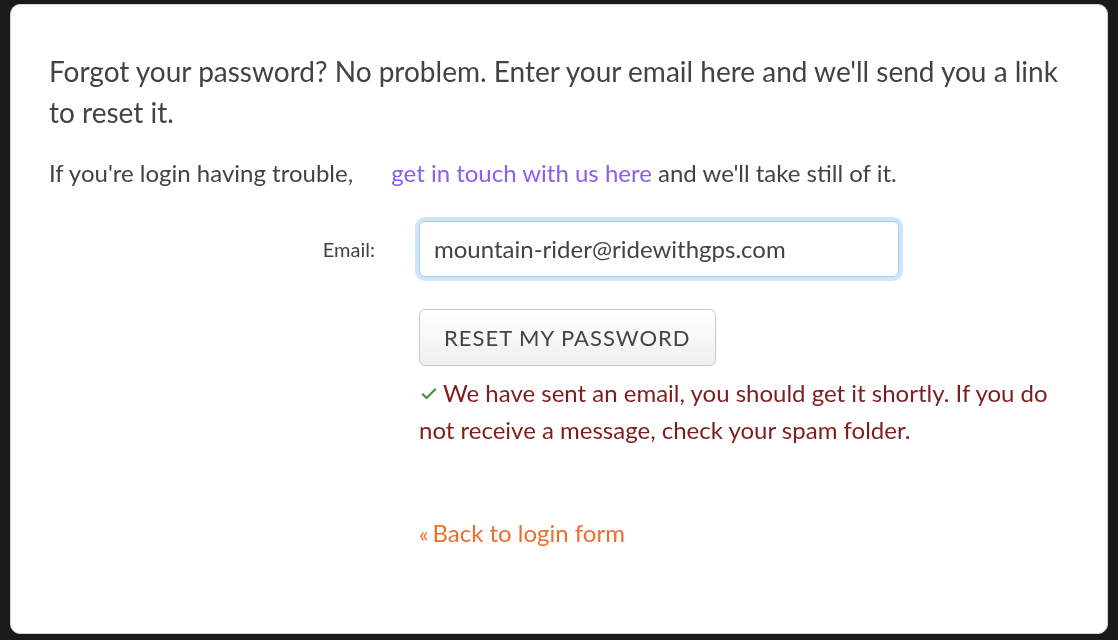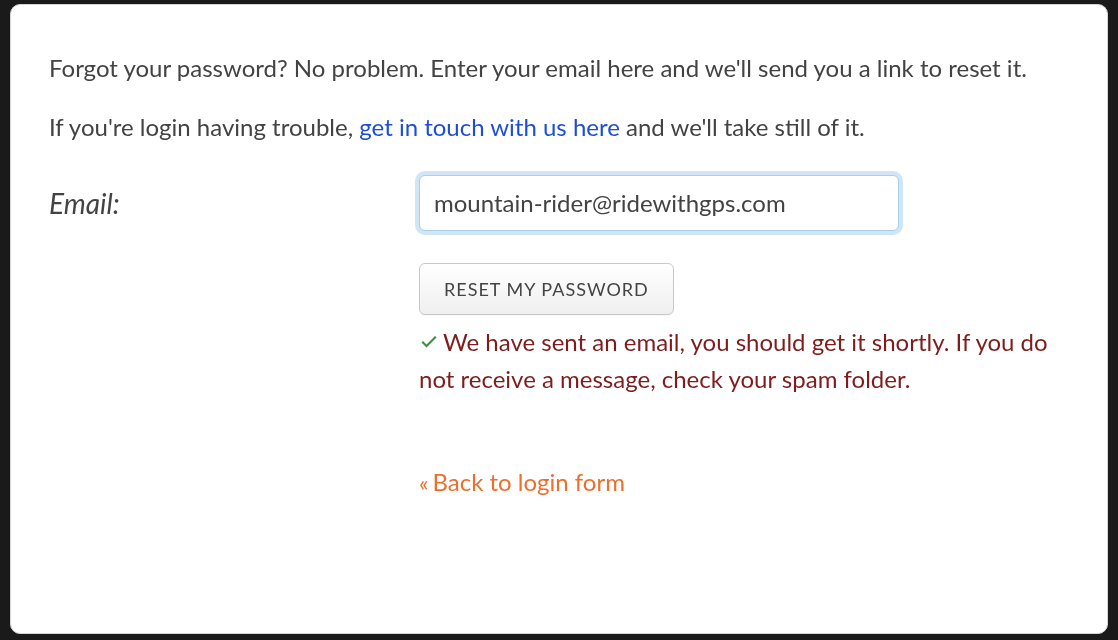--- a/index.html
+++ b/index.html
@@ -21,48 +21,48 @@
       left: 10px;
       right: 10px;
       bottom: 6px;
       background: #ffffff;
       border: 1px solid #d5d5d5;
       border-radius: 10px;
       padding: 46px 38px 30px 38px;
       color: #434343;
     }
     .intro-1 {
-      font-size: 24px;
+      font-size: 28px;
       line-height: 1.45;
       color: #434343;
       margin-bottom: 24px;
     }
     .intro-2 {
       font-size: 24px;
       line-height: 1.45;
       color: #434343;
       margin-bottom: 30px;
     }
     .link {
-      color: #1d4ed8;
+      color: #8b5cf6;
       text-decoration: none;
       cursor: pointer;
+      margin-left: 32px;
     }
     .form-row {
       display: flex;
       align-items: center;
       margin-bottom: 32px;
     }
     .label-col {
       width: 370px;
-      text-align: left;
+      text-align: right;
       padding-right: 44px;
-      font-size: 28px;
+      font-size: 20px;
       color: #434343;
-      font-style: italic;
     }
     .input-col {
       flex: 0 0 auto;
     }
     .email-input {
       width: 480px;
       height: 56px;
       font-size: 24px;
       padding: 0 14px;
       border: 1px solid #a9cfe9;
@@ -75,21 +75,21 @@
     .action-col {
       margin-left: 370px;
       padding-right: 20px;
     }
     .reset-button {
       display: inline-block;
       background: linear-gradient(to bottom, #ffffff, #efefef);
       border: 1px solid #c8c8c8;
       border-radius: 6px;
       padding: 14px 24px;
-      font-size: 18px;
+      font-size: 22px;
       letter-spacing: 1px;
       color: #444444;
       cursor: pointer;
       font-family: inherit;
       box-shadow: 0 1px 0 rgba(0,0,0,0.03);
       text-align: center;
     }
     .success-msg {
       color: #7f1d1d;
       font-size: 24px;

